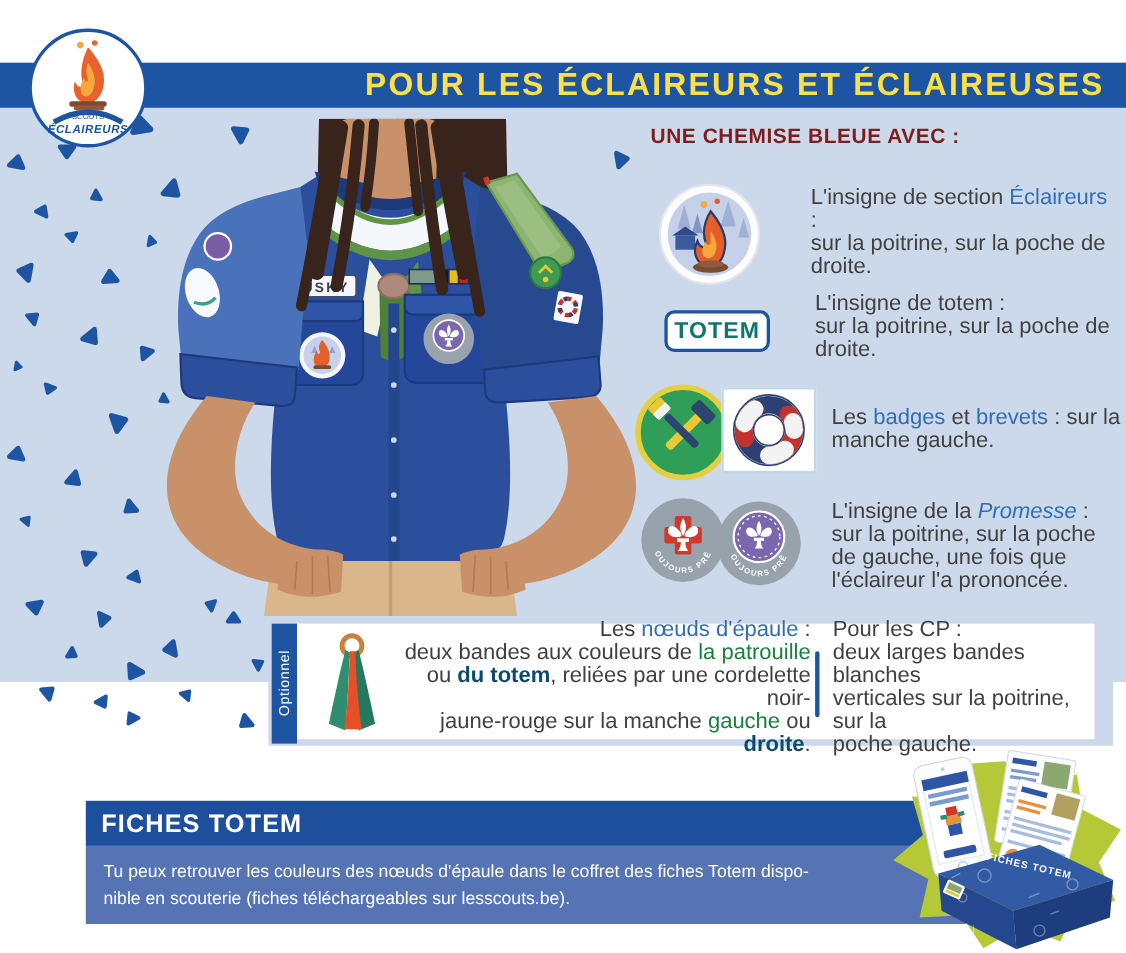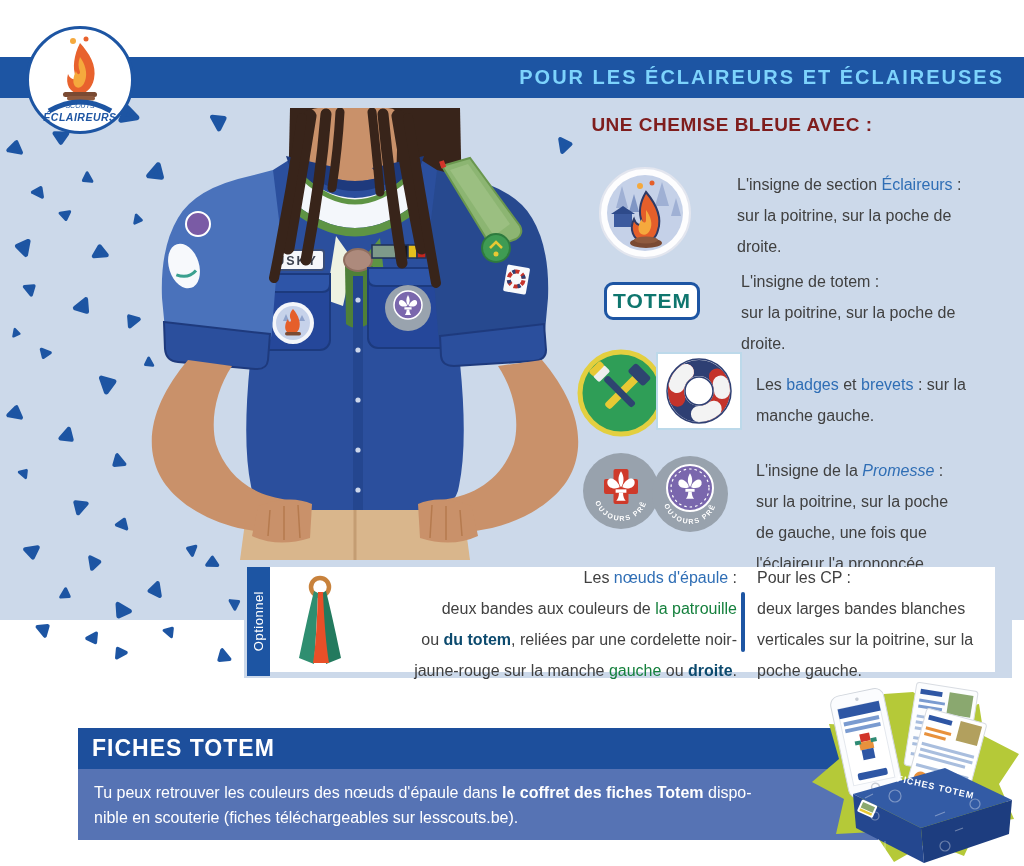--- a/index.html
+++ b/index.html
@@ -5,36 +5,36 @@
   html,body{margin:0;padding:0;background:#ffffff;}
   #page{position:relative;width:1024px;height:866px;overflow:hidden;background:#ffffff;
         font-family:"Liberation Sans","DejaVu Sans",sans-serif;}
   .abs{position:absolute;}
   
   #bg-main{left:0;top:98px;width:1024px;height:522px;background:#ccd9ea;}
   #bg-optional-ext{left:244px;top:556px;width:768px;height:122px;background:#ccd9ea;}
   
   #top-banner{left:0;top:57px;width:1024px;height:41px;background:#1d55a3;}
   #top-banner .t{display:block;text-align:right;padding-right:20px;line-height:41px;
-     color:#7dd3fc;font-weight:bold;font-size:20px;letter-spacing:2px;}
+     color:#fde047;font-weight:bold;font-size:29px;letter-spacing:2px;}
   
   #logo{left:26px;top:26px;width:108px;height:108px;border-radius:50%;background:#ffffff;
      border:3px solid #1d55a3;box-sizing:border-box;z-index:9;}
   
   #heading{left:552px;top:114px;width:360px;text-align:center;color:#7f1d1d;
      font-weight:bold;font-size:19px;letter-spacing:0.5px;}
   
-  .rich{font-size:16px;line-height:31px;white-space:pre-line;color:#404040;}
+  .rich{font-size:20px;line-height:21px;white-space:pre-line;color:#404040;}
   .seg-dark{color:#404040;}
   .seg-blue{color:#2f6eb5;}
   .seg-blueI{color:#2f6eb5;font-style:italic;}
   .seg-orange{color:#15803d;}
   .seg-teal{color:#0c4a6e;font-weight:bold;}
   .seg-white{color:#ffffff;}
-  .seg-whiteB{color:#ffffff;font-weight:bold;}
+  .seg-whiteB{color:#ffffff;font-weight:normal;}
   
   #totem-frame{left:604px;top:282px;width:96px;height:38px;background:#ffffff;
      border:3.5px solid #1d55a3;border-radius:9px;box-sizing:border-box;
      display:flex;align-items:center;justify-content:center;
      color:#0f766e;font-weight:bold;font-size:21px;letter-spacing:1px;}
   
   #brevet-square{left:656px;top:352px;width:86px;height:78px;background:#ffffff;
      border:2px solid #bcd9ea;box-sizing:border-box;}
   
   #opt-tab{left:247px;top:567px;width:23px;height:109px;background:#1d55a3;

